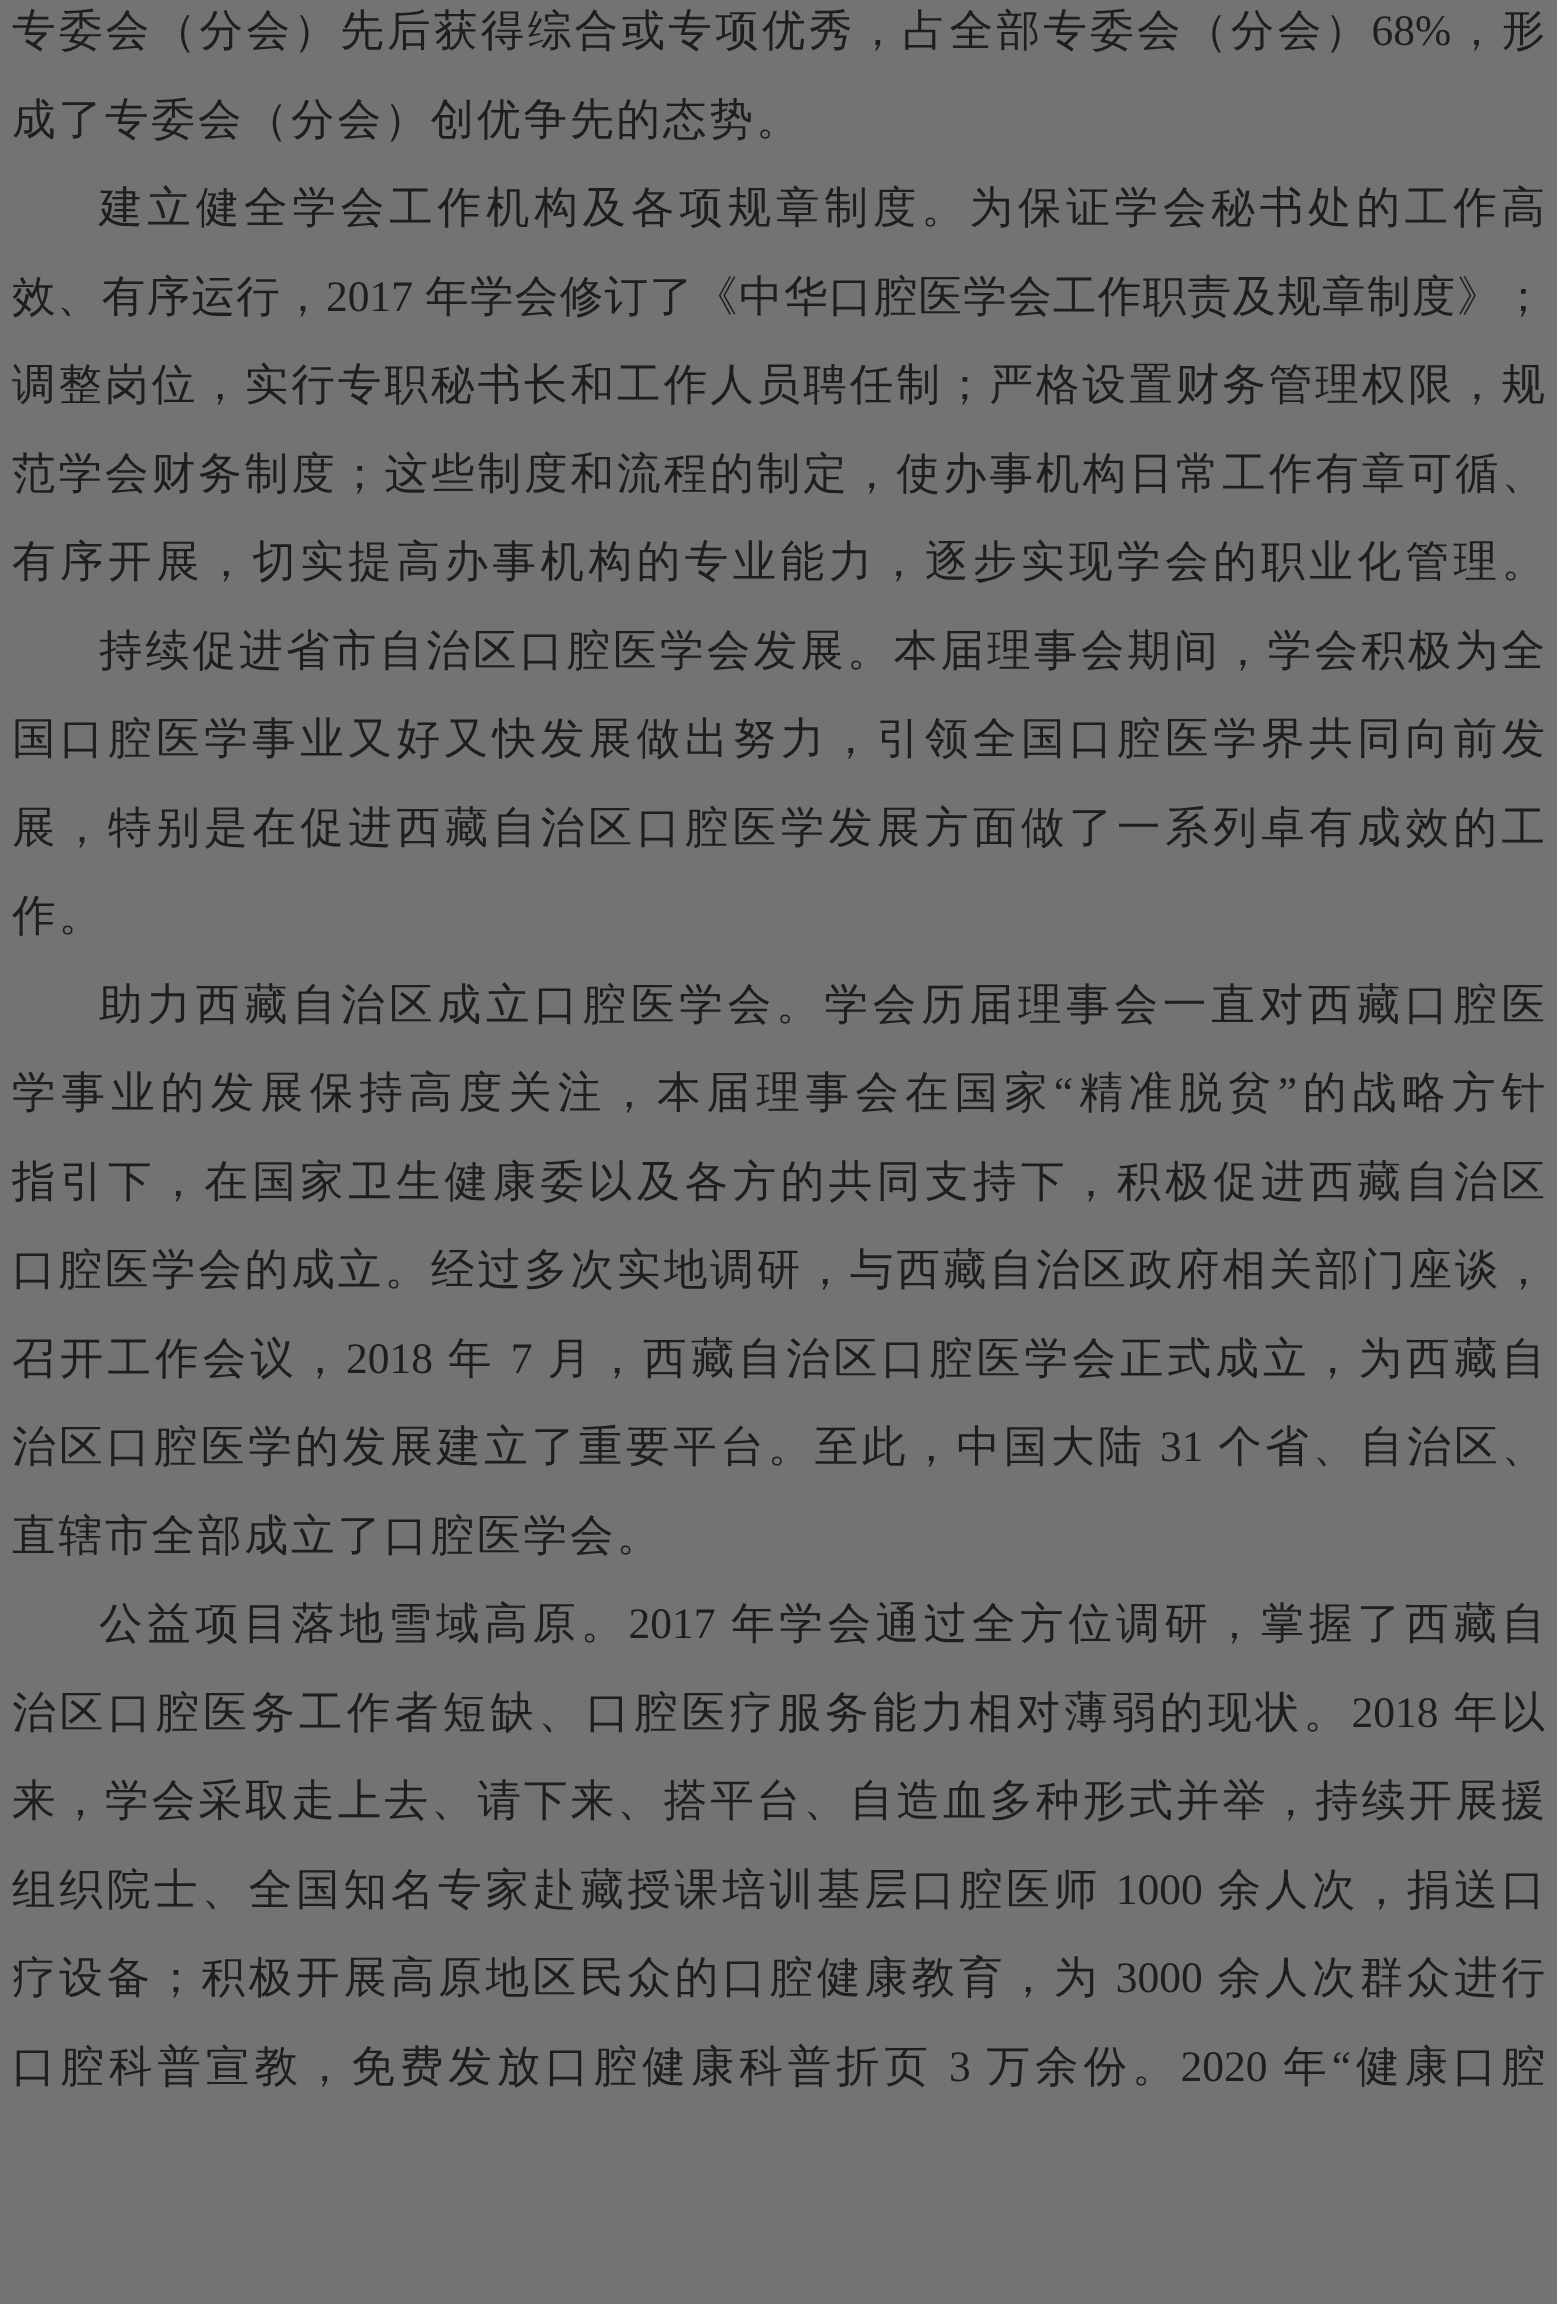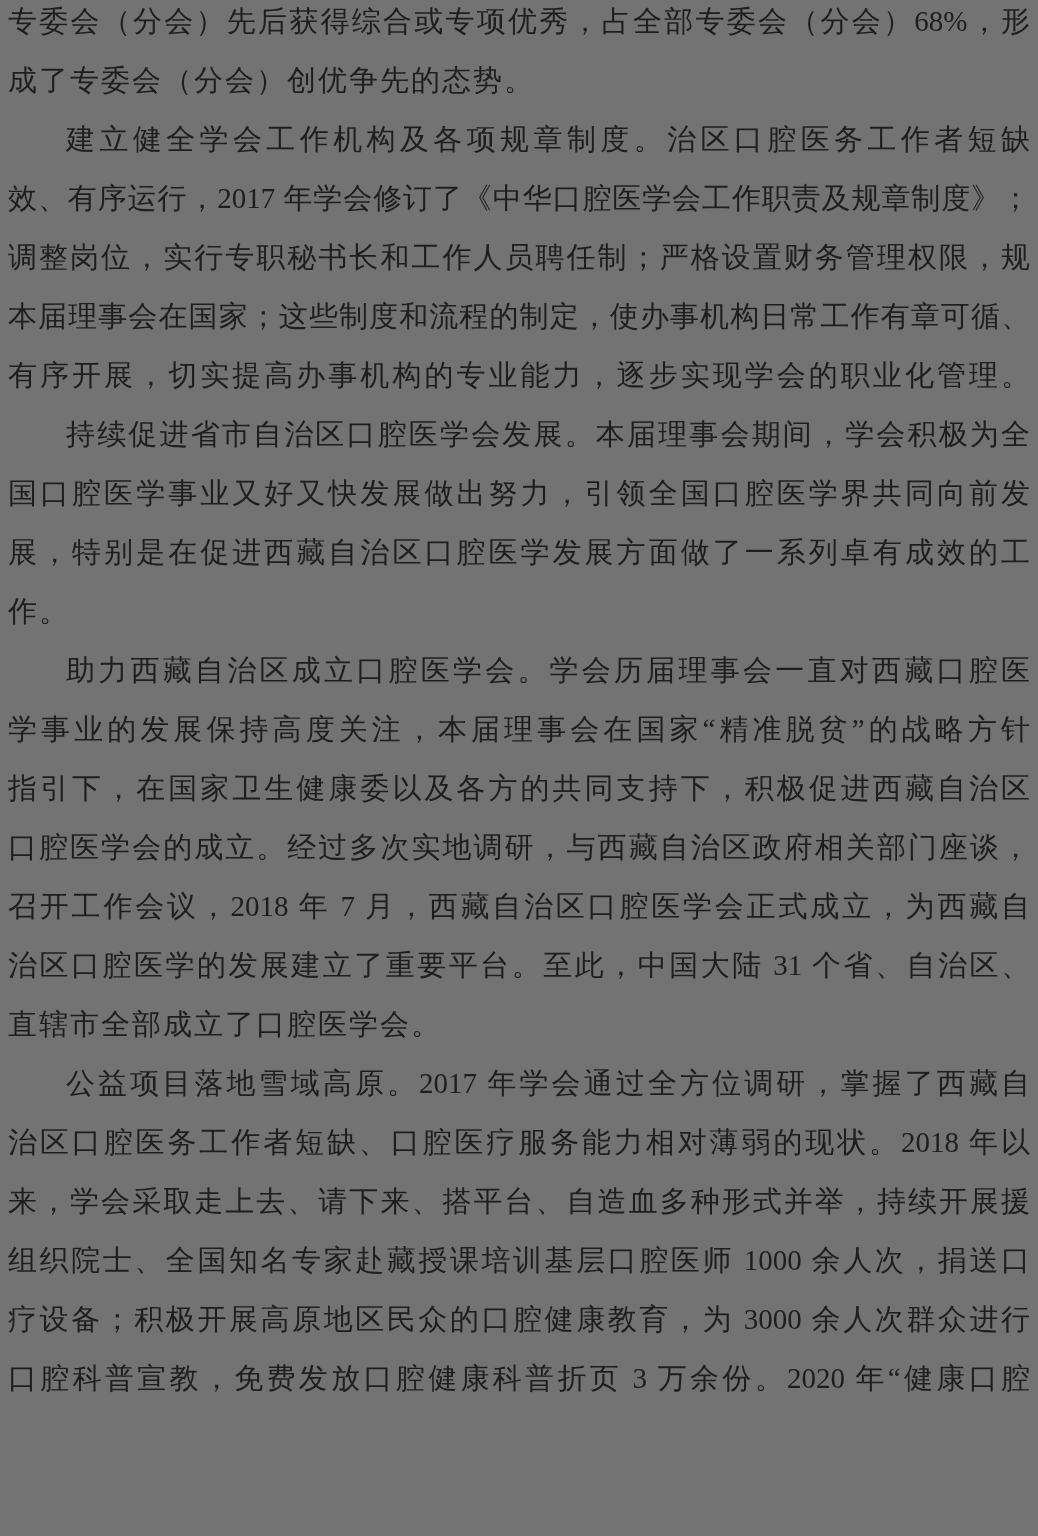--- a/index.html
+++ b/index.html
@@ -45,24 +45,24 @@
     text-indent: 58px;
   }
 </style>
 </head>
 <body>
 
 <div class="page">
   <div class="doc">
     <div class="ln j">专委会（分会）先后获得综合或专项优秀，占全部专委会（分会）68%，形</div>
     <div class="ln e">成了专委会（分会）创优争先的态势。</div>
-    <div class="ln j i">建立健全学会工作机构及各项规章制度。治区口腔医务工作者短缺</div>
+    <div class="ln j i">建立健全学会工作机构及各项规章制度。为保证学会秘书处的工作高</div>
     <div class="ln j">效、有序运行，2017 年学会修订了《中华口腔医学会工作职责及规章制度》；</div>
     <div class="ln j">调整岗位，实行专职秘书长和工作人员聘任制；严格设置财务管理权限，规</div>
-    <div class="ln j">本届理事会在国家；这些制度和流程的制定，使办事机构日常工作有章可循、</div>
+    <div class="ln j">范学会财务制度；这些制度和流程的制定，使办事机构日常工作有章可循、</div>
     <div class="ln j">有序开展，切实提高办事机构的专业能力，逐步实现学会的职业化管理。</div>
     <div class="ln j i">持续促进省市自治区口腔医学会发展。本届理事会期间，学会积极为全</div>
     <div class="ln j">国口腔医学事业又好又快发展做出努力，引领全国口腔医学界共同向前发</div>
     <div class="ln j">展，特别是在促进西藏自治区口腔医学发展方面做了一系列卓有成效的工</div>
     <div class="ln e">作。</div>
     <div class="ln j i">助力西藏自治区成立口腔医学会。学会历届理事会一直对西藏口腔医</div>
     <div class="ln j">学事业的发展保持高度关注，本届理事会在国家“精准脱贫”的战略方针</div>
     <div class="ln j">指引下，在国家卫生健康委以及各方的共同支持下，积极促进西藏自治区</div>
     <div class="ln j">口腔医学会的成立。经过多次实地调研，与西藏自治区政府相关部门座谈，</div>
     <div class="ln j">召开工作会议，2018 年 7 月，西藏自治区口腔医学会正式成立，为西藏自</div>

